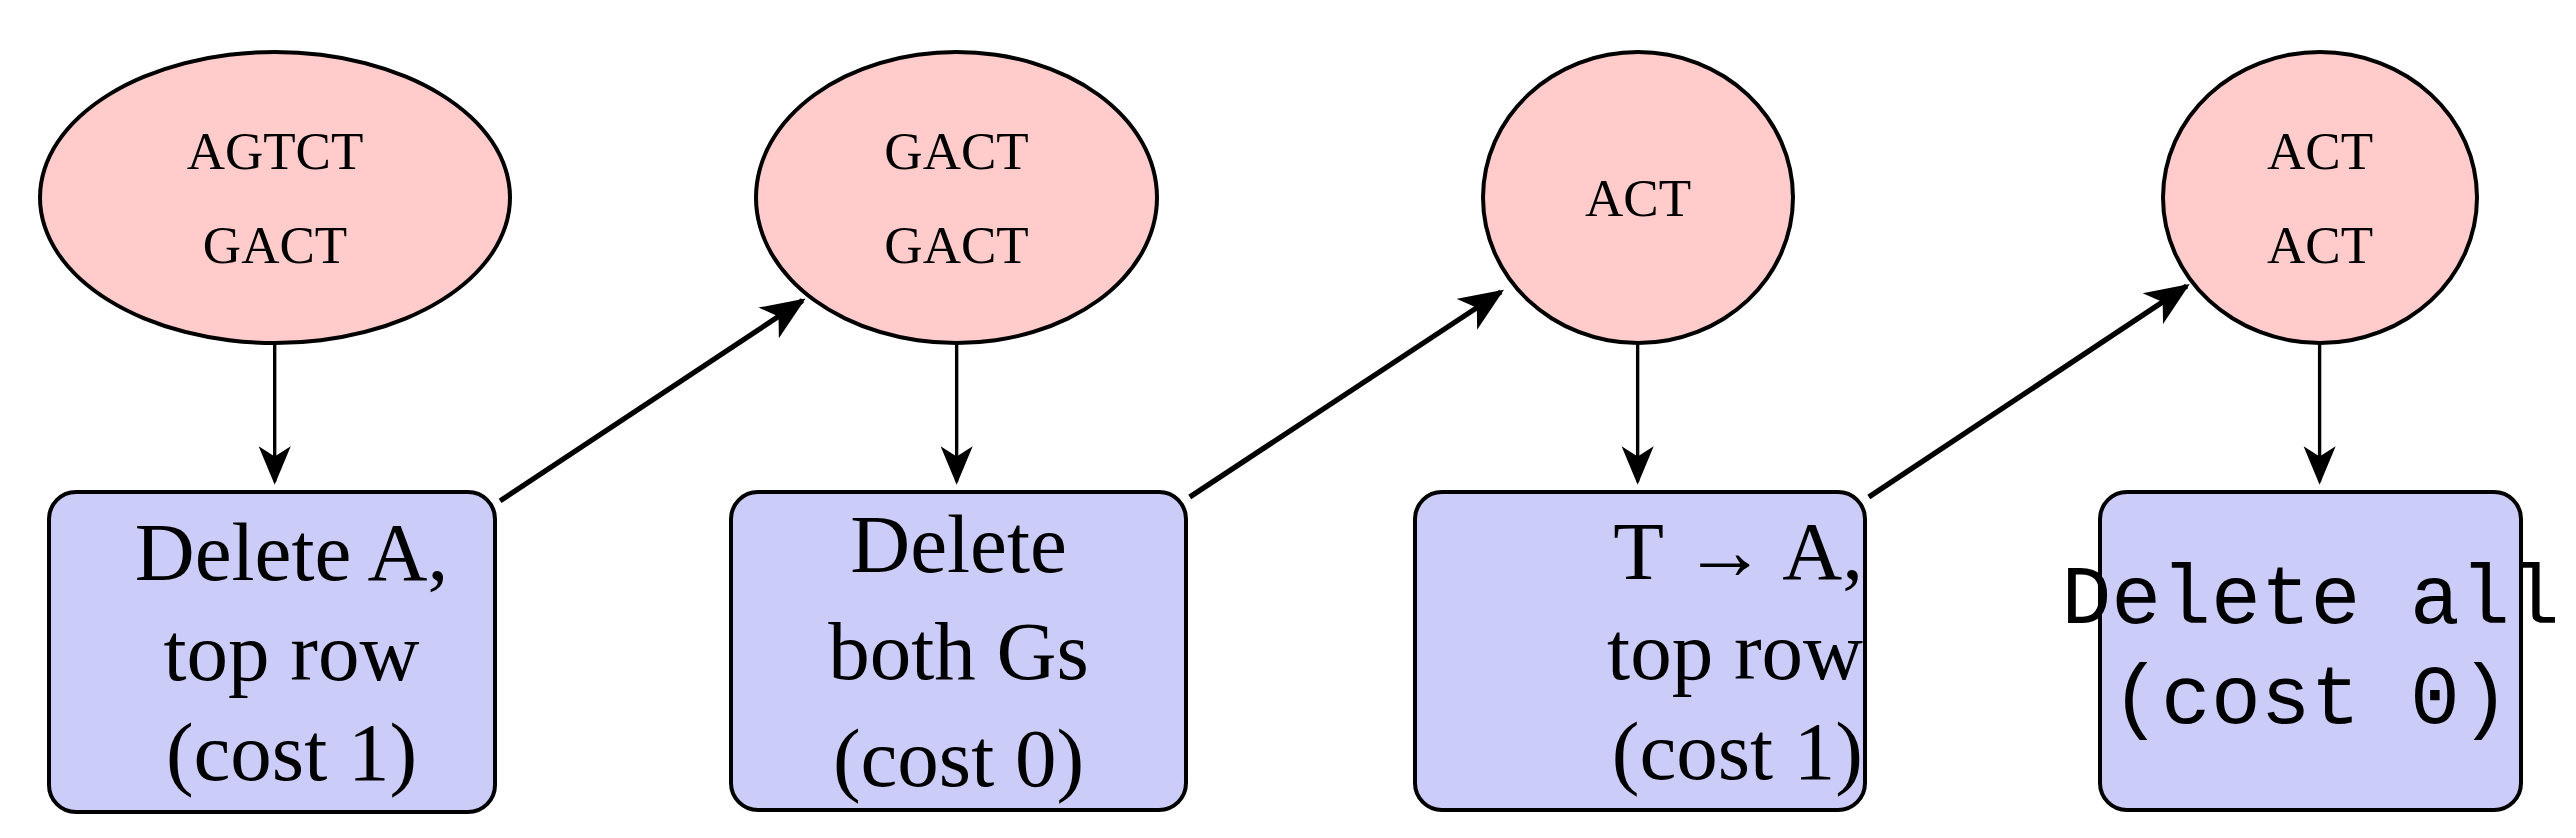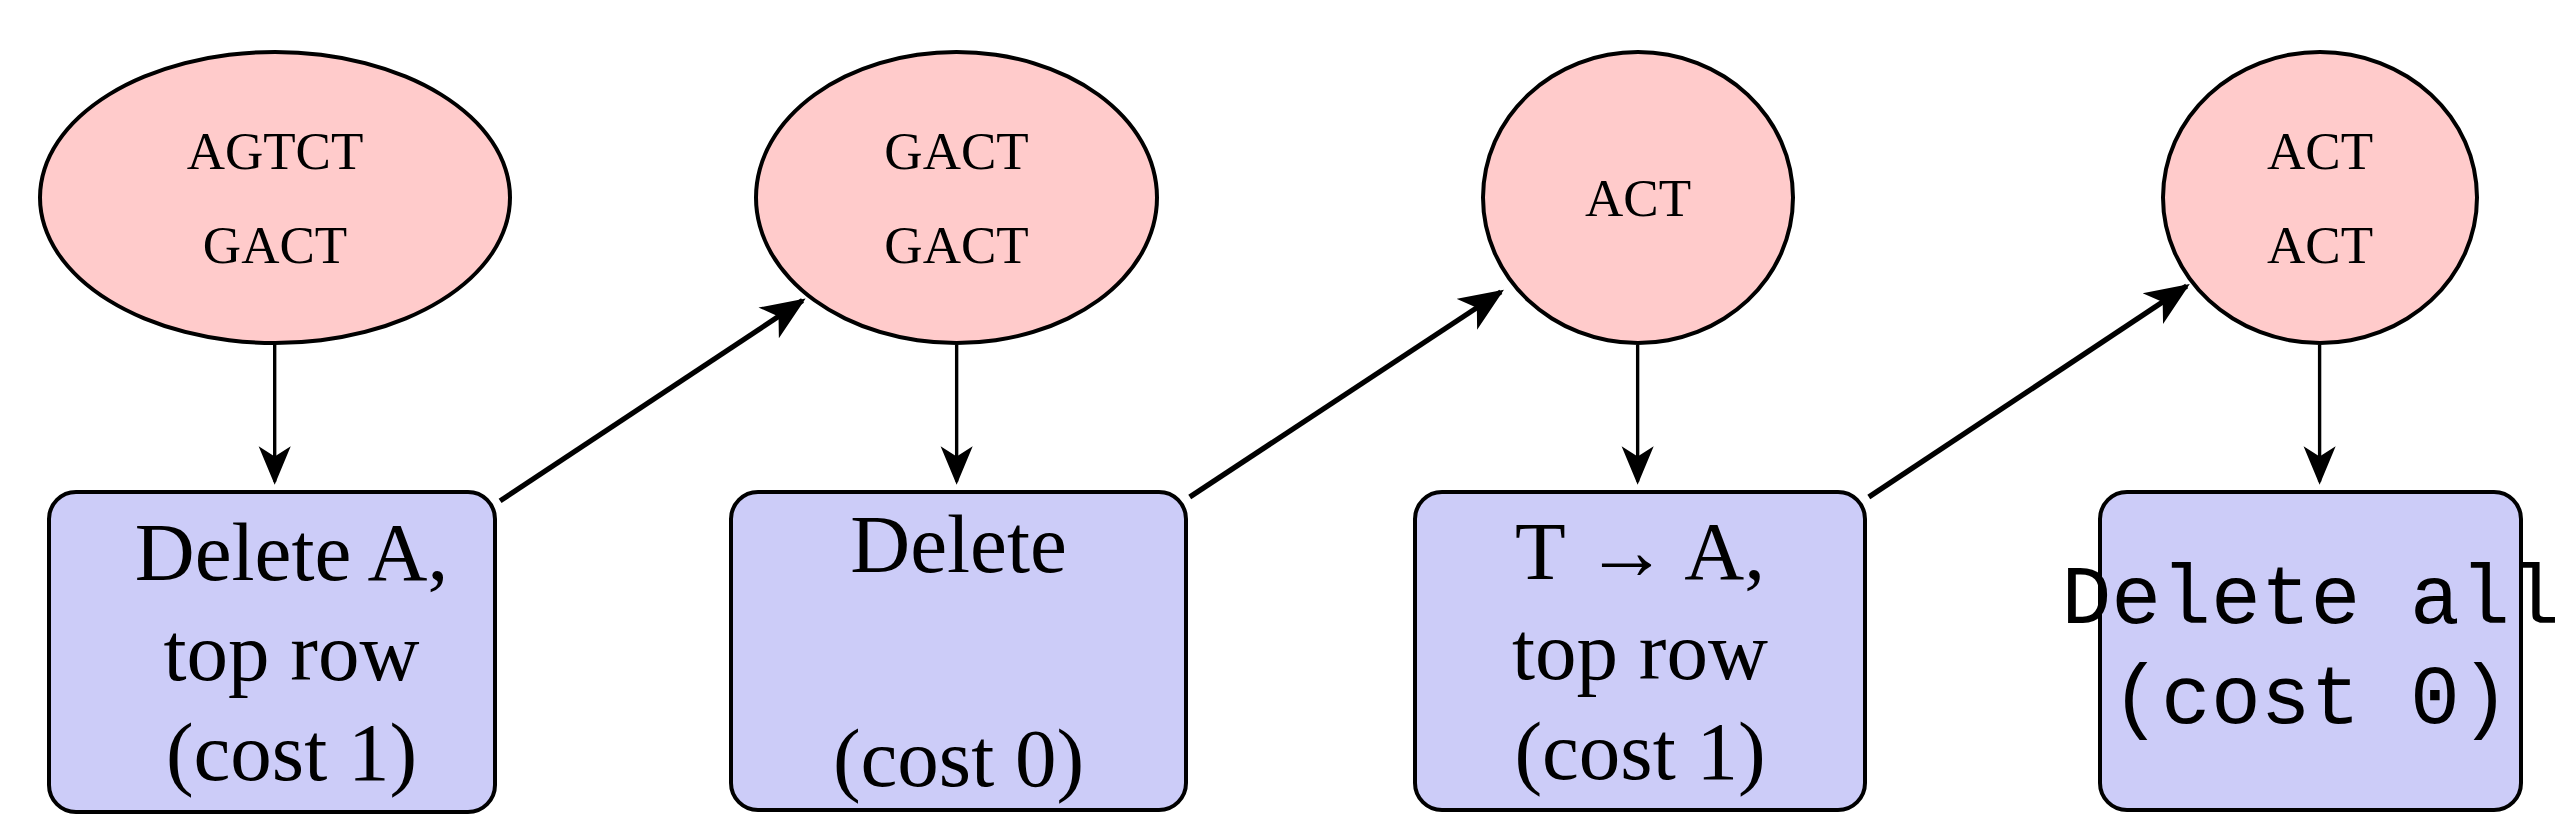--- a/index.html
+++ b/index.html
@@ -88,23 +88,24 @@
     <span class="line">ACT</span>
   </div>
 
   <div class="node op" style="left:47px; top:490px; width:450px; height:324px;padding-left:39px;">
     <span class="line">Delete A,</span>
     <span class="line">top row</span>
     <span class="line">(cost 1)</span>
   </div>
   <div class="node op" style="left:729px; top:490px; width:459px; height:322px;justify-content:space-between;">
     <span class="line">Delete</span>
+    <span class="line">both Gs</span>
     <span class="line">(cost 0)</span>
   </div>
-  <div class="node op" style="left:1413px; top:490px; width:454px; height:322px;">
+  <div class="node op" style="left:1413px; top:490px; width:454px; height:322px;align-items:flex-end;">
     <span class="line">T → A,</span>
     <span class="line">top row</span>
     <span class="line">(cost 1)</span>
   </div>
   <div class="node op" style="left:2098px; top:490px; width:425px; height:322px;font-family:Liberation Mono, monospace;">
     <span class="line">Delete all</span>
     <span class="line">(cost 0)</span>
   </div>
 
 </div>

